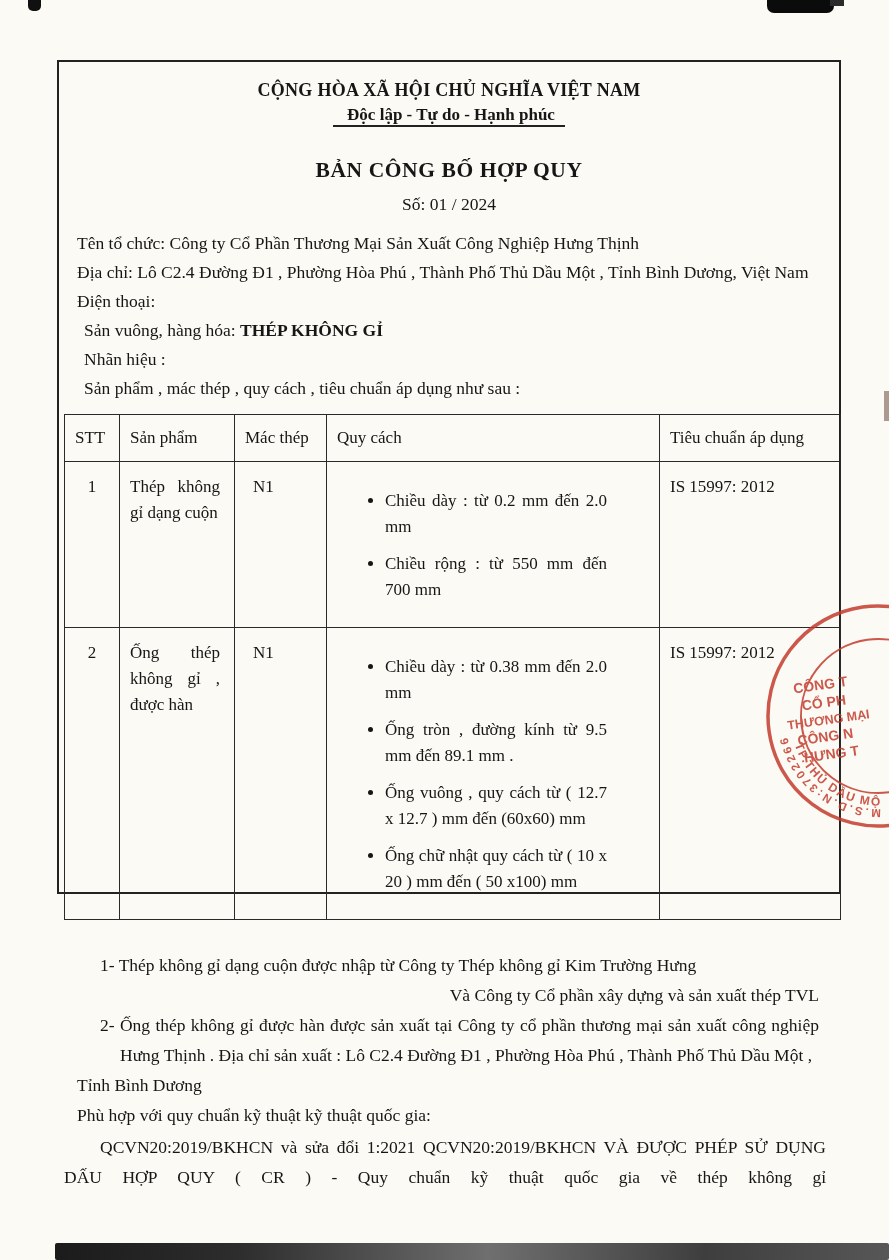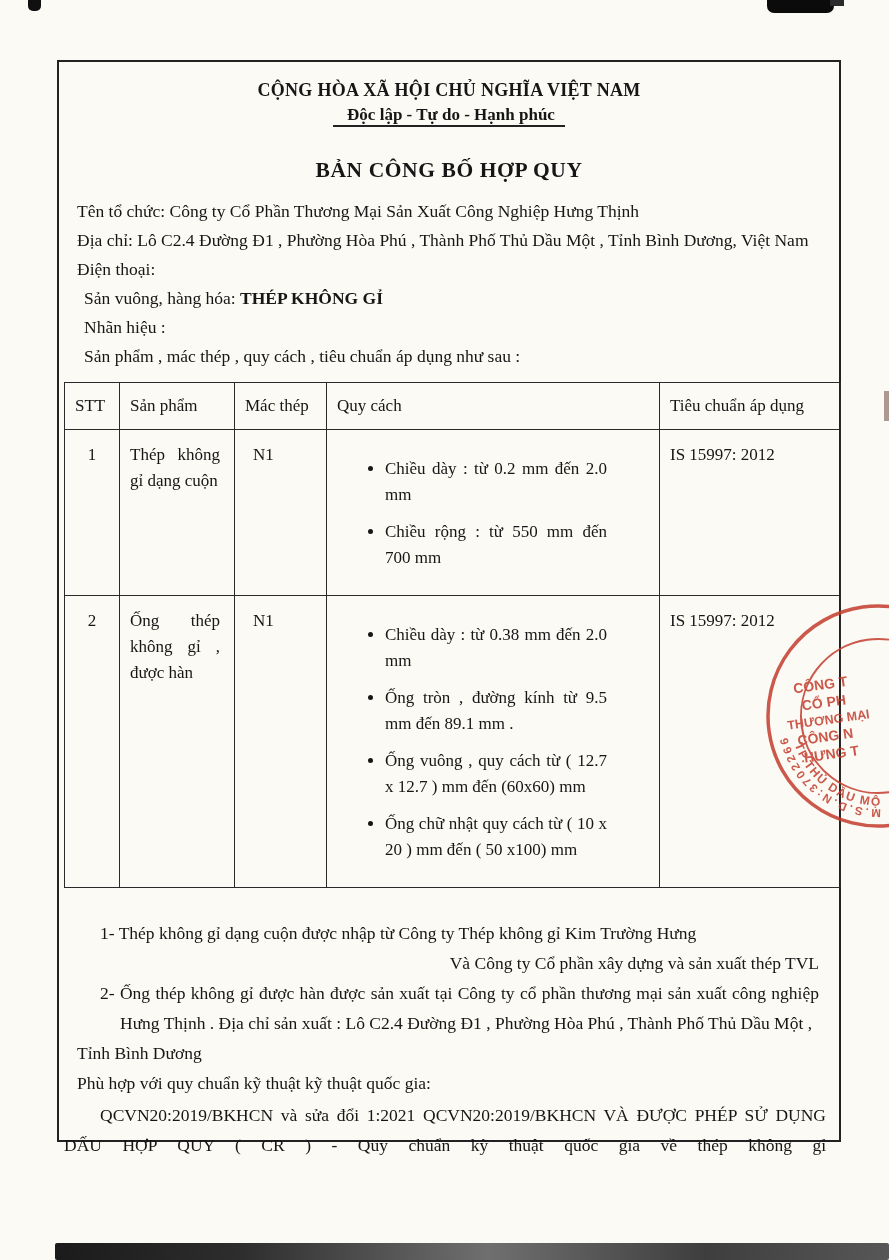--- a/index.html
+++ b/index.html
@@ -5,21 +5,21 @@
   * { margin:0; padding:0; box-sizing:border-box; }
   html,body { width:889px; }
   body { font-family:"Liberation Serif","DejaVu Serif",serif; background:#e9e9e9; }
 
   .page {
     position:relative; width:889px; height:1260px;
     background:#fbfaf4; overflow:hidden; color:#161616;
   }
 
   .frame {
-    position:absolute; left:57px; top:60px; width:784px; height:1082px;
+    position:absolute; left:57px; top:60px; width:784px; height:834px;
     border:2px solid #222; padding-top:12px;
   }
 
   .center { text-align:center; }
   .nat-title { font-size:18px; font-weight:bold; margin-top:6px; letter-spacing:.3px; }
   .motto { font-size:17px; font-weight:bold; margin-top:4px; }
   .motto span { border-bottom:2px solid #222; padding:0 10px 1px 14px; }
   .doc-title { font-size:21.5px; font-weight:bold; letter-spacing:.6px; margin-top:33px; }
   .doc-no { font-size:17.5px; margin-top:11px; }
 
@@ -75,20 +75,21 @@
 <div class="page">
 
   <div class="frame">
 
     <div class="center nat-title">CỘNG HÒA XÃ HỘI CHỦ NGHĨA VIỆT NAM</div>
     <div class="center motto">
       <span>Độc lập - Tự do - Hạnh phúc</span>
     </div>
 
     <div class="center doc-title">BẢN CÔNG BỐ HỢP QUY</div>
+    <div class="center doc-no">Số: 01 / 2024</div>
 
     <div class="body-block">
       <p class="body-line">Tên tổ chức: Công ty Cổ Phần Thương Mại Sản Xuất Công Nghiệp Hưng Thịnh</p>
       <p class="body-line">Địa chỉ: Lô C2.4 Đường Đ1 , Phường Hòa Phú , Thành Phố Thủ Dầu Một , Tỉnh Bình Dương, Việt Nam</p>
       <p class="body-line">Điện thoại:</p>
       <p class="body-line indent"><span>Sản vuông, hàng hóa: </span><b>THÉP KHÔNG GỈ</b></p>
       <p class="body-line indent">Nhãn hiệu :</p>
       <p class="body-line indent">Sản phẩm , mác thép , quy cách , tiêu chuẩn áp dụng như sau :</p>
     </div>
 

